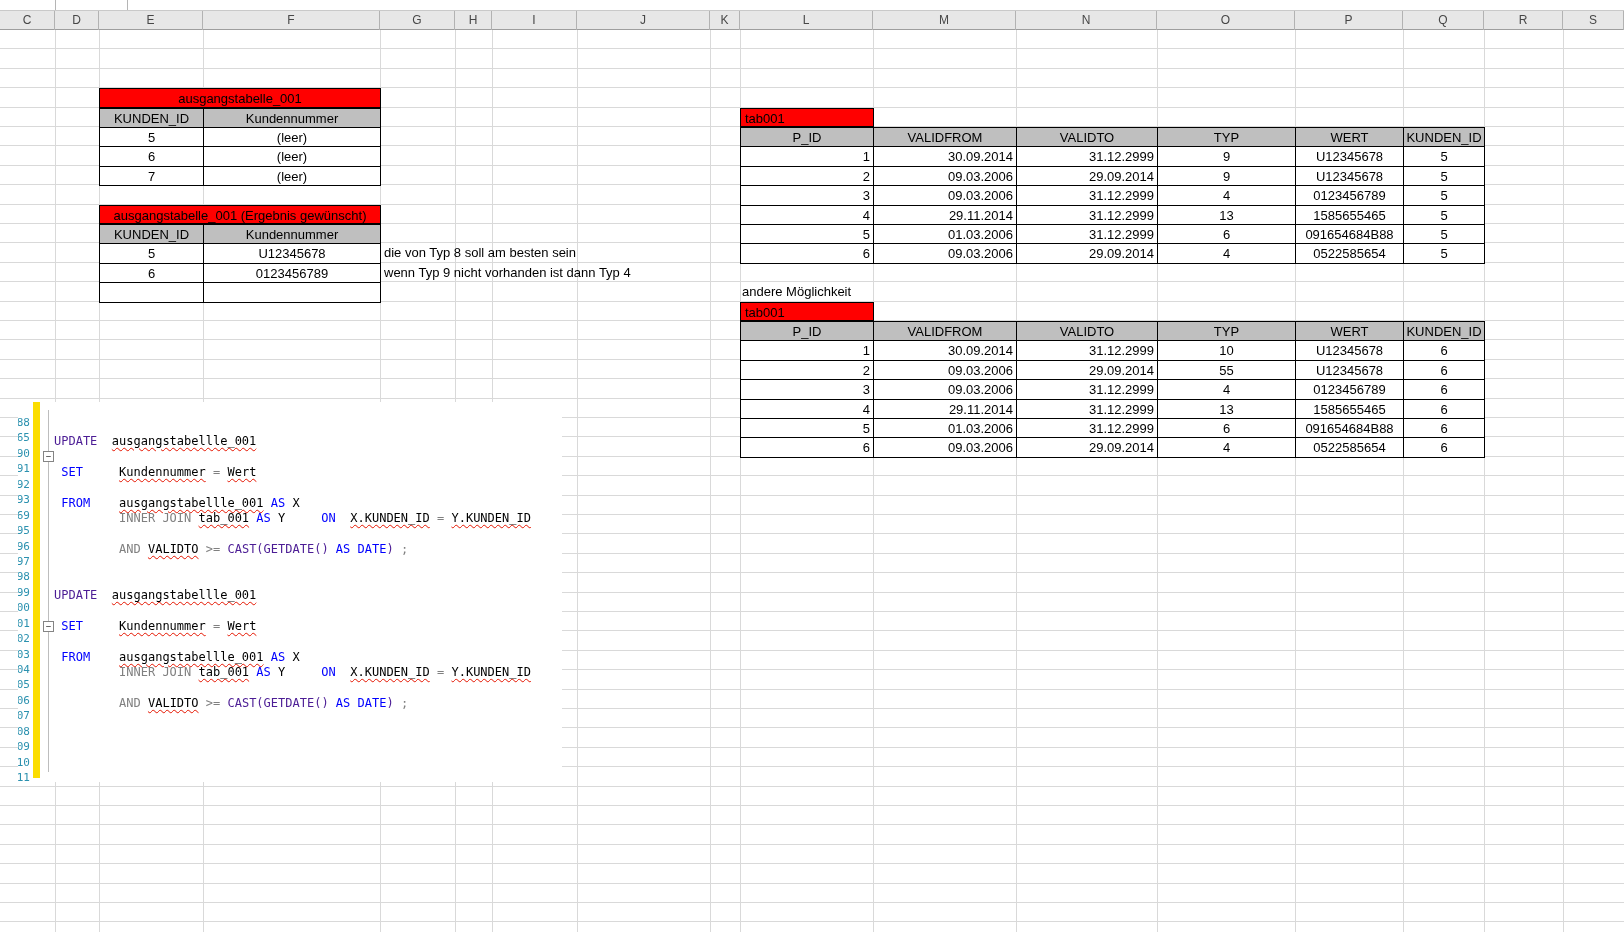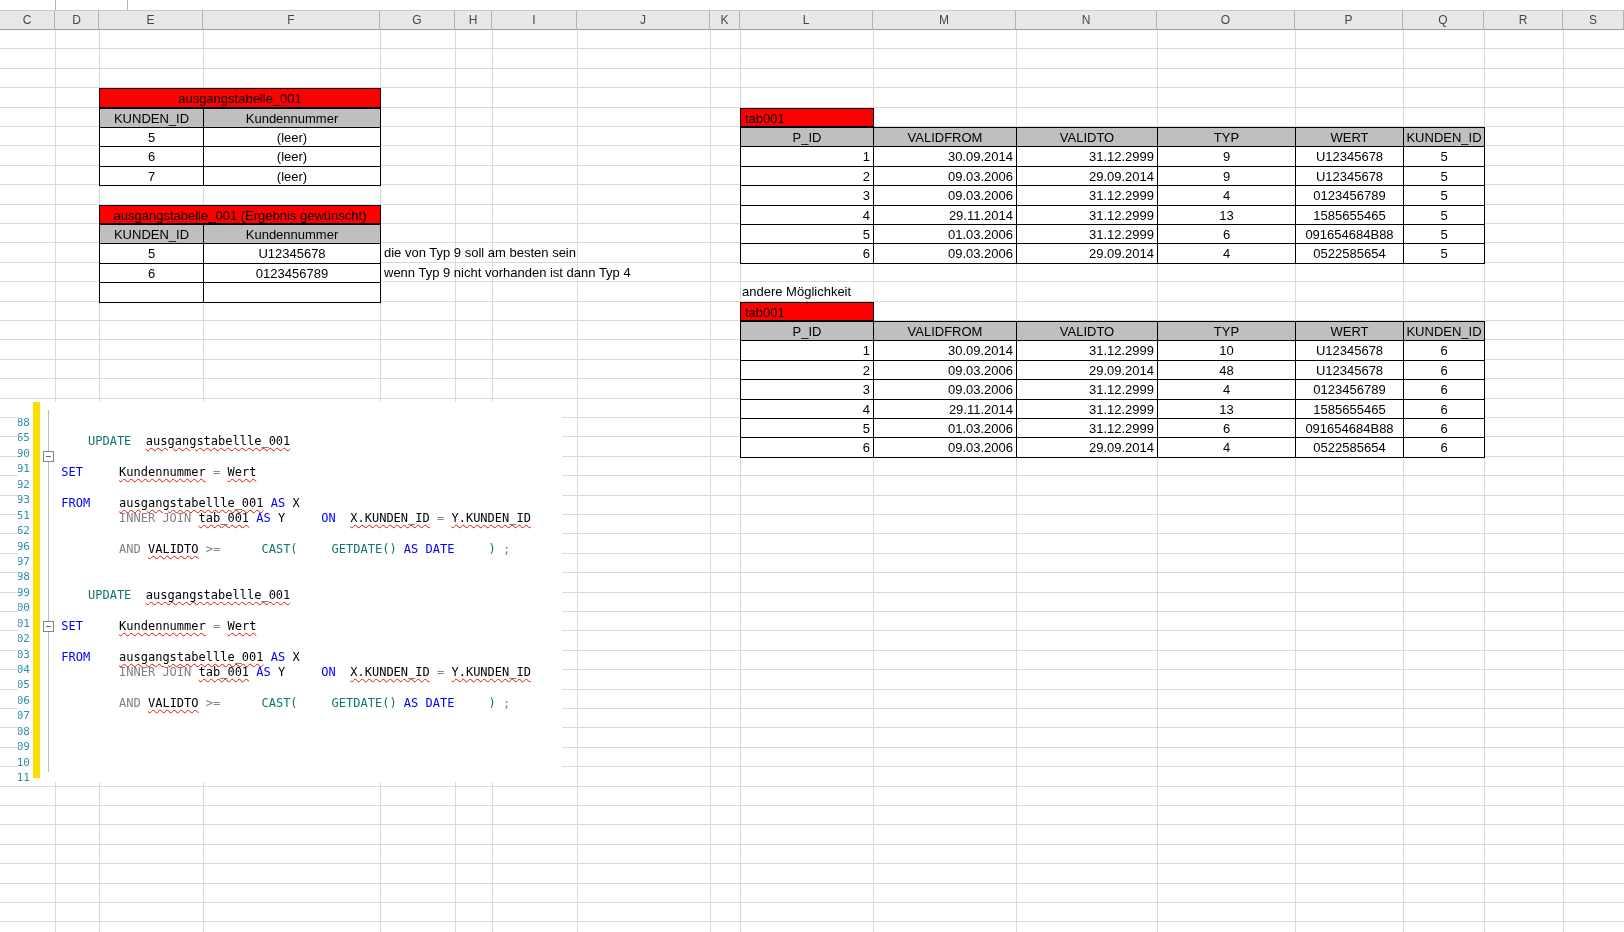--- a/index.html
+++ b/index.html
@@ -33,21 +33,21 @@
   .gutter{position:absolute;left:0;top:13px;width:12px;overflow:hidden;direction:rtl;}
   .gutter div{height:15.45px;line-height:15.45px;font-family:"DejaVu Sans Mono",monospace;
               font-size:11px;color:#2b91af;white-space:nowrap;}
   .ybar{position:absolute;left:15px;top:0;width:7px;height:376px;background:#fbdd00;}
   .foldline{position:absolute;left:30px;top:8px;width:1px;height:362px;background:#bdbdbd;}
   .codelines{position:absolute;left:36px;top:1px;right:0;}
   .codelines pre{margin:0;height:15.45px;line-height:15.45px;font-family:"DejaVu Sans Mono",monospace;
                  font-size:12px;white-space:pre;}
   .tk-p{color:#000;}
   .tk-k{color:#0000ff;}
-  .tk-m{color:#0f766e;margin-left:34px;}
+  .tk-m{color:#4c1d95;}
   .tk-g{color:#808080;}
   .tk-e{color:#000;text-decoration:underline wavy #e51400 1px;text-underline-offset:2px;}
   .foldbox{position:absolute;left:25px;width:11px;height:11px;box-sizing:border-box;background:#fff;
            border:1px solid #848484;color:#333;font-size:9px;line-height:8px;text-align:center;z-index:7;
            font-family:"DejaVu Sans Mono",monospace;}
 </style>
 </head>
 <body>
 
 <div class="sheet">
@@ -109,21 +109,21 @@
       <div class="trow">
         <div class="tcell c" style="width: 104px;">6</div>
         <div class="tcell c" style="width: 177px;">0123456789</div>
       </div>
       <div class="trow">
         <div class="tcell c" style="width: 104px;"></div>
         <div class="tcell c" style="width: 177px;"></div>
       </div>
     </div>
 
-  <div class="notetext" style="left:384px;top:243.4px;">die von Typ 9 soll am besten sein</div>
+  <div class="notetext" style="left:384px;top:243.4px;">die von Typ 8 soll am besten sein</div>
   <div class="notetext" style="left:384px;top:262.8px;">wenn Typ 9 nicht vorhanden ist dann Typ 4</div>
 
   <div class="titlecell" id="rt1-label" style="left: 740px; top: 107.6px; width: 134px; text-align: left; padding-left: 4px; background: rgb(255, 0, 0);">tab001</div>
   <div class="xtab" id="rt1" style="left:740px;top:127px;">
       <div class="trow">
         <div class="tcell c" style="width: 133px; background: rgb(191, 191, 191);">P_ID</div>
         <div class="tcell c" style="width: 143px; background: rgb(191, 191, 191);">VALIDFROM</div>
         <div class="tcell c" style="width: 141px; background: rgb(191, 191, 191);">VALIDTO</div>
         <div class="tcell c" style="width: 138px; background: rgb(191, 191, 191);">TYP</div>
         <div class="tcell c" style="width: 108px; background: rgb(191, 191, 191);">WERT</div>
@@ -195,21 +195,21 @@
         <div class="tcell r" style="width: 143px;">30.09.2014</div>
         <div class="tcell r" style="width: 141px;">31.12.2999</div>
         <div class="tcell c" style="width: 138px;">10</div>
         <div class="tcell c" style="width: 108px;">U12345678</div>
         <div class="tcell c" style="width: 81px;">6</div>
       </div>
       <div class="trow">
         <div class="tcell r" style="width: 133px;">2</div>
         <div class="tcell r" style="width: 143px;">09.03.2006</div>
         <div class="tcell r" style="width: 141px;">29.09.2014</div>
-        <div class="tcell c" style="width: 138px;">48</div>
+        <div class="tcell c" style="width: 138px;">55</div>
         <div class="tcell c" style="width: 108px;">U12345678</div>
         <div class="tcell c" style="width: 81px;">6</div>
       </div>
       <div class="trow">
         <div class="tcell r" style="width: 133px;">3</div>
         <div class="tcell r" style="width: 143px;">09.03.2006</div>
         <div class="tcell r" style="width: 141px;">31.12.2999</div>
         <div class="tcell c" style="width: 138px;">4</div>
         <div class="tcell c" style="width: 108px;">0123456789</div>
         <div class="tcell c" style="width: 81px;">6</div>
@@ -241,22 +241,22 @@
     </div>
 
   <div class="codeblock" id="codeblock">
     <div class="gutter" id="gutter">
         <div>88</div>
         <div>65</div>
         <div>90</div>
         <div>91</div>
         <div>92</div>
         <div>93</div>
-        <div>51</div>
-        <div>62</div>
+        <div>69</div>
+        <div>95</div>
         <div>96</div>
         <div>97</div>
         <div>98</div>
         <div>99</div>
         <div>100</div>
         <div>101</div>
         <div>102</div>
         <div>103</div>
         <div>104</div>
         <div>105</div>

